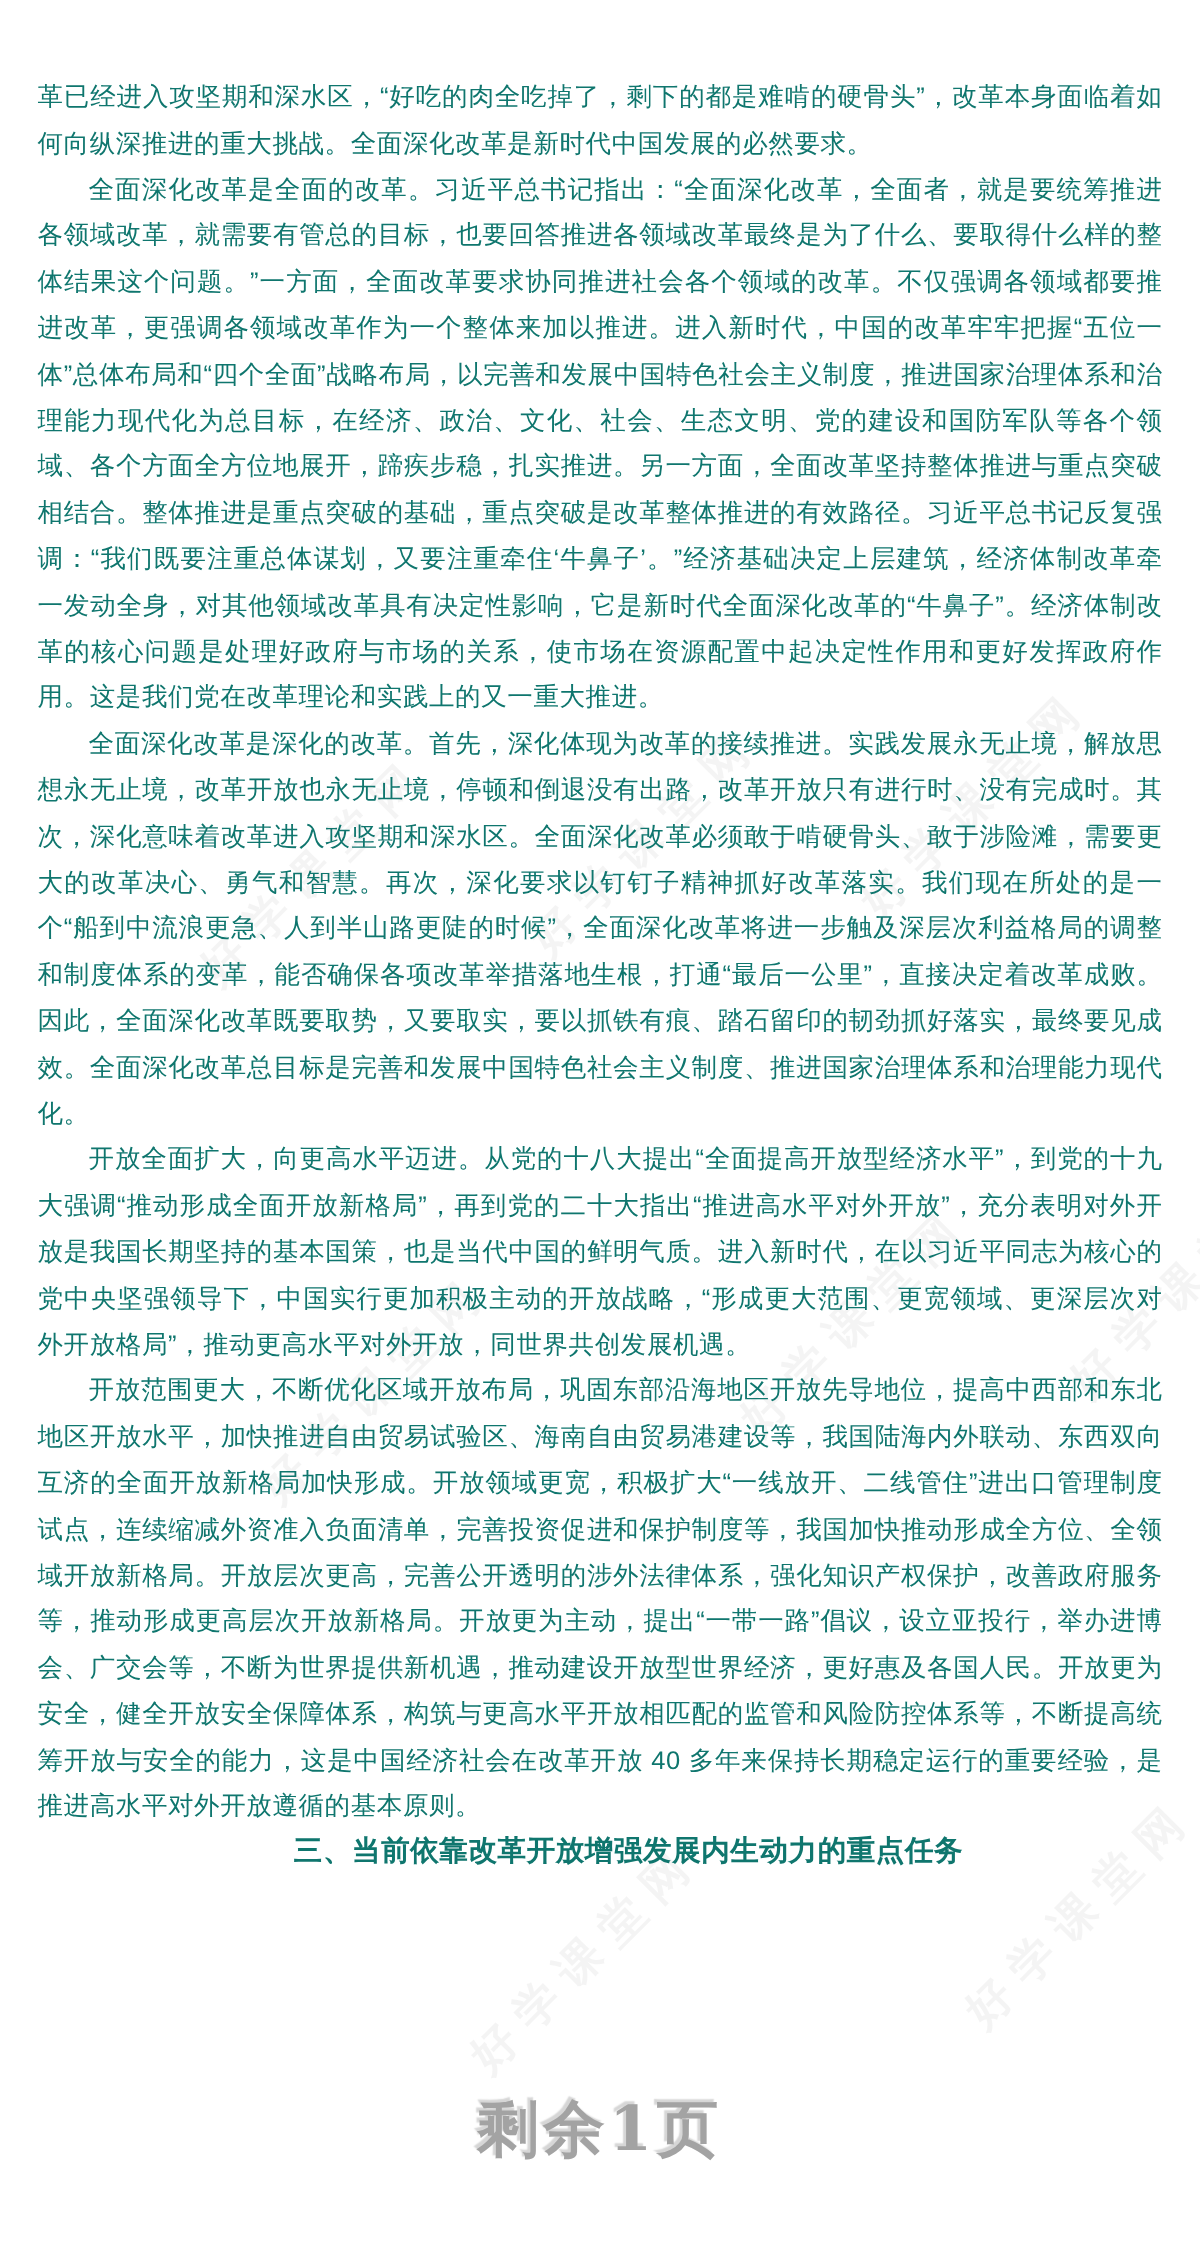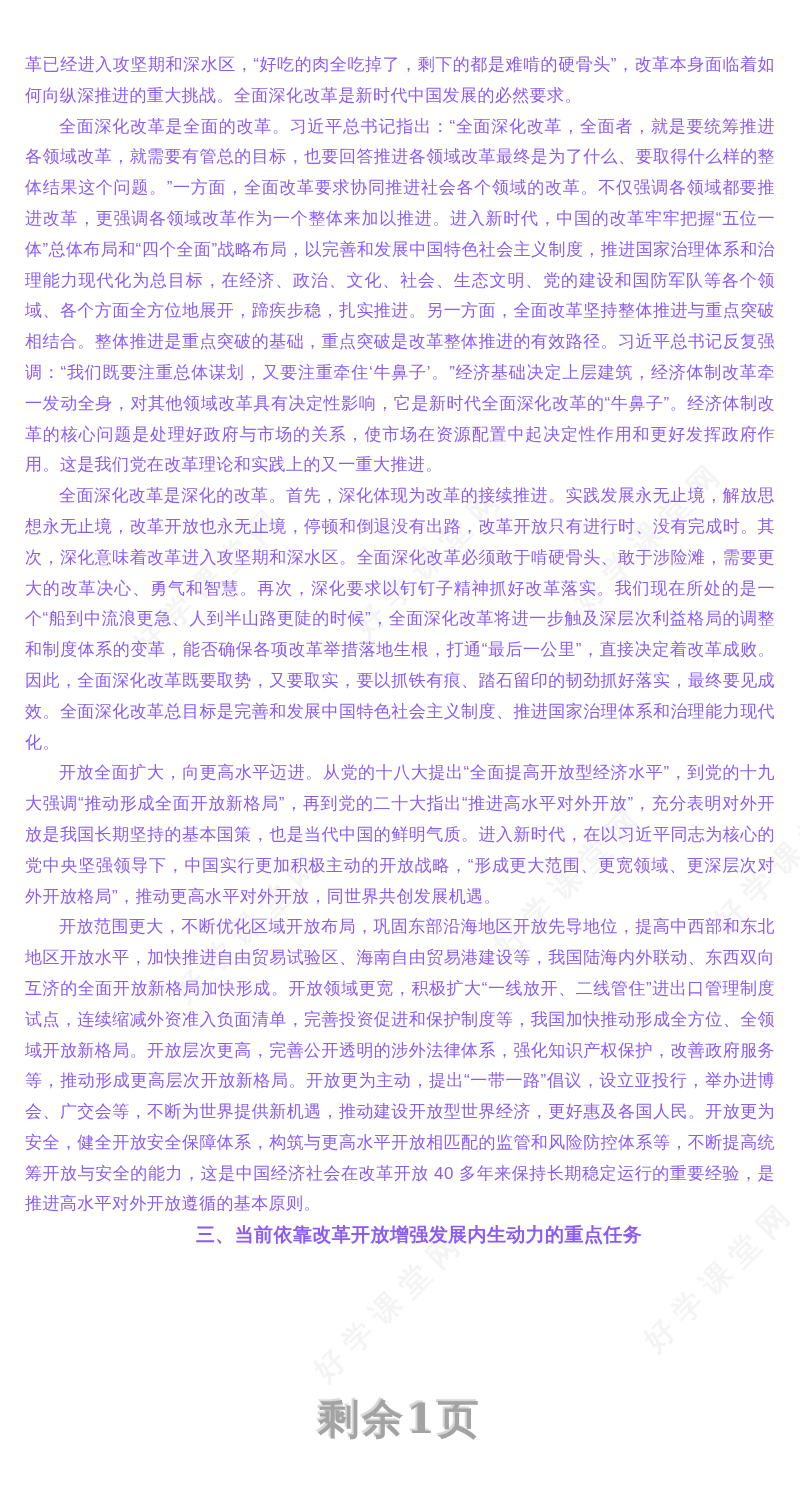--- a/index.html
+++ b/index.html
@@ -29,21 +29,21 @@
     font-size: 30px;
     letter-spacing: 10px;
     white-space: nowrap;
     opacity: 0.06;
     font-weight: bold;
   }
   .content {
     position: relative;
     z-index: 2;
     padding: 50px 25px 0 25px;
-    color: #8b5cf6;
+    color: #0f766e;
     font-size: 17px;
     line-height: 30.8px;
     letter-spacing: 0.4px;
     text-align: justify;
   }
   .para {
     margin: 0;
     text-indent: 2em;
   }
   .para.no-indent {

